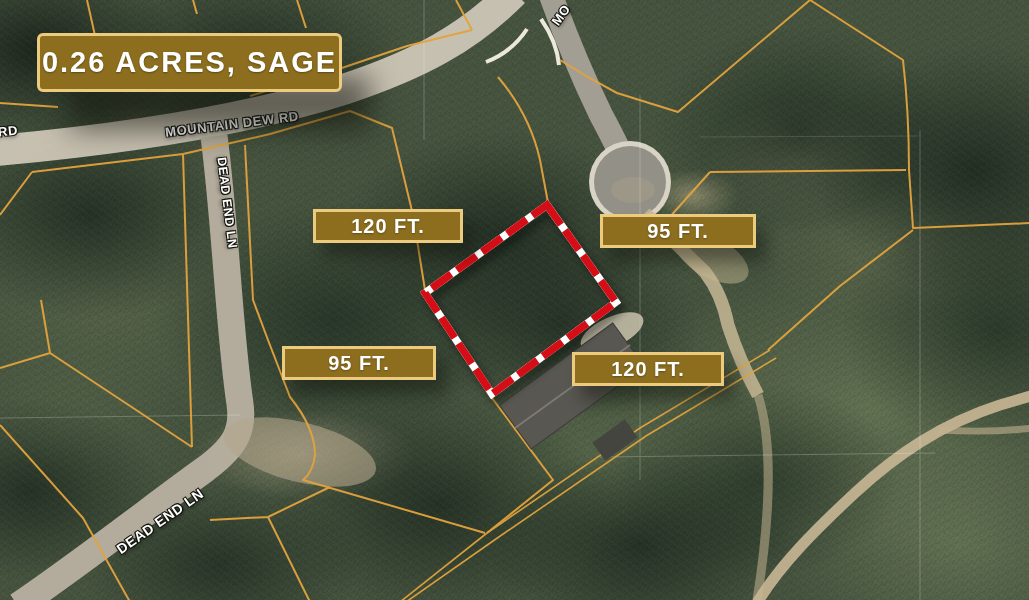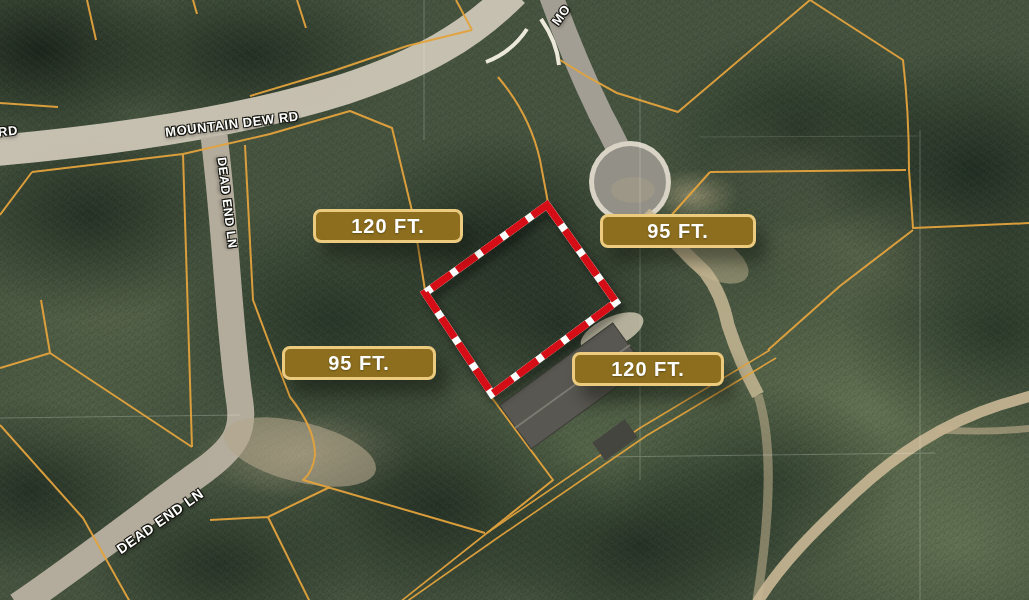--- a/index.html
+++ b/index.html
@@ -44,21 +44,21 @@
       repeating-linear-gradient(-24deg, rgba(0,0,0,.05) 0 3px, transparent 3px 8px);
     background-size:9px 7px, auto, auto;
   }
   svg.mapvec{position:absolute;inset:0;}
 
   
   .gold-box{
     position:absolute;display:flex;align-items:center;justify-content:center;
     background:var(--banner_bg,#8c6e1e);
     border:3px solid var(--banner_border,#ecca7e);
-    border-radius:8px;color:var(--label_text,#fff);
+    border-radius:0;color:var(--label_text,#fff);
     font-weight:bold;box-sizing:border-box;
   }
   .title-banner{
     left:37px;top:33px;width:305px;height:59px;
     font-size:29px;letter-spacing:2px;border-radius:6px;
     box-shadow:30px 40px 28px -2px rgba(14,16,10,.55);
     text-shadow:0 1px 2px rgba(0,0,0,.35);
   }
   .dim-label{
     height:34px;font-size:20px;letter-spacing:1px;
@@ -155,18 +155,19 @@
       <polygon points="547,205 616,302 492,394 425,293" fill="none" stroke="var(--boundary_red,#d40e13)" stroke-width="7.5" stroke-dasharray="24 7"></polygon>
     </g>
   </svg>
 
   <div class="road-label" style="left:232px;top:124px;transform:translate(-50%,-50%) rotate(-7deg);">MOUNTAIN DEW RD</div>
   <div class="road-label" style="left:8px;top:131px;transform:translate(-50%,-50%) rotate(-6deg);">RD</div>
   <div class="road-label" style="left:561px;top:15px;transform:translate(-50%,-50%) rotate(-54deg);">MO</div>
   <div class="road-label" style="left:227px;top:203px;transform:translate(-50%,-50%) rotate(83deg);font-size:12.5px;">DEAD END LN</div>
   <div class="road-label" style="left:160px;top:521px;transform:translate(-50%,-50%) rotate(-35deg);font-size:14px;">DEAD END LN</div>
 
+  <div class="gold-box title-banner">0.26 ACRES, SAGE</div>
 
   <div class="gold-box dim-label" style="left:313px;top:209px;width:150px;">120 FT.</div>
   <div class="gold-box dim-label" style="left:600px;top:214px;width:156px;">95 FT.</div>
   <div class="gold-box dim-label" style="left:282px;top:346px;width:154px;">95 FT.</div>
   <div class="gold-box dim-label" style="left:572px;top:352px;width:152px;">120 FT.</div>
 </div>
 
 </body></html>

